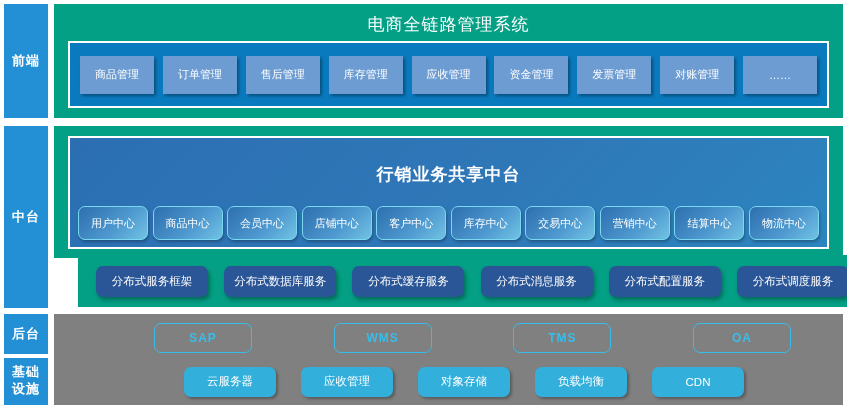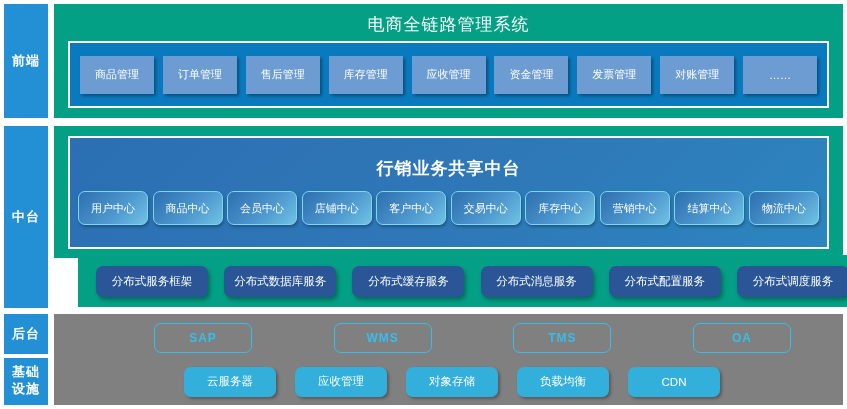--- a/index.html
+++ b/index.html
@@ -55,24 +55,24 @@
 
   
   #row-middle{top:126px;height:132px;background:#04A085;}
   #mid-panel{
     position:absolute;left:14px;right:14px;top:10px;bottom:9px;
     background:linear-gradient(135deg,#2B6FB2 0%,#2F78B8 55%,#2C85BE 100%);
     border:2px solid #ffffff;box-sizing:border-box;
   }
   #mid-panel .title{
     color:#ffffff;font-weight:bold;font-size:17px;
-    text-align:center;padding-top:19px;letter-spacing:1px;
+    text-align:center;padding-top:25px;letter-spacing:1px;
   }
   #mid-row{
-    position:absolute;left:8px;right:8px;bottom:22px;
+    position:absolute;left:8px;right:8px;bottom:7px;
     display:flex;justify-content:space-between;align-items:center;
   }
   .mid-box{
     flex:0 0 auto;
     width:68px;height:32px;border-radius:7px;
     border:1px solid #79D8F2;
     background:linear-gradient(135deg,#2D6FAF 0%,#4F9AD0 60%,#72C3E4 100%);
     color:#ffffff;font-size:11px;
     display:flex;align-items:center;justify-content:center;
     box-shadow:1px 2px 3px rgba(0,0,0,.28);
@@ -106,21 +106,21 @@
     width:96px;height:28px;border-radius:7px;
     border:1px solid #37BDEA;background:transparent;
     color:#37BDEA;font-size:12px;font-weight:bold;letter-spacing:1px;
     display:flex;align-items:center;justify-content:center;
   }
 
   
   #row-infra{top:358px;height:47px;background:#808080;}
   #infra-row{
     position:absolute;left:130px;top:0;bottom:0;
-    display:flex;align-items:center;gap:19px;
+    display:flex;align-items:center;gap:25px;
   }
   .infra-box{
     flex:0 0 auto;
     width:92px;height:30px;border-radius:7px;
     background:#33AFDC;
     color:#ffffff;font-size:11.5px;
     display:flex;align-items:center;justify-content:center;
     box-shadow:2px 2px 3px rgba(0,0,0,.3);
     white-space:nowrap;
   }
@@ -154,22 +154,22 @@
 
   <div class="band" id="row-middle">
     <div id="mid-panel">
       <div class="title">行销业务共享中台</div>
       <div id="mid-row">
         <div class="mid-box">用户中心</div>
         <div class="mid-box">商品中心</div>
         <div class="mid-box">会员中心</div>
         <div class="mid-box">店铺中心</div>
         <div class="mid-box">客户中心</div>
+        <div class="mid-box">库存中心</div>
         <div class="mid-box">交易中心</div>
-        <div class="mid-box">库存中心</div>
         <div class="mid-box">营销中心</div>
         <div class="mid-box">结算中心</div>
         <div class="mid-box">物流中心</div>
       </div>
     </div>
   </div>
 
   <div class="band" id="row-dist">
     <div id="dist-row">
       <div class="dist-box">分布式服务框架</div>

